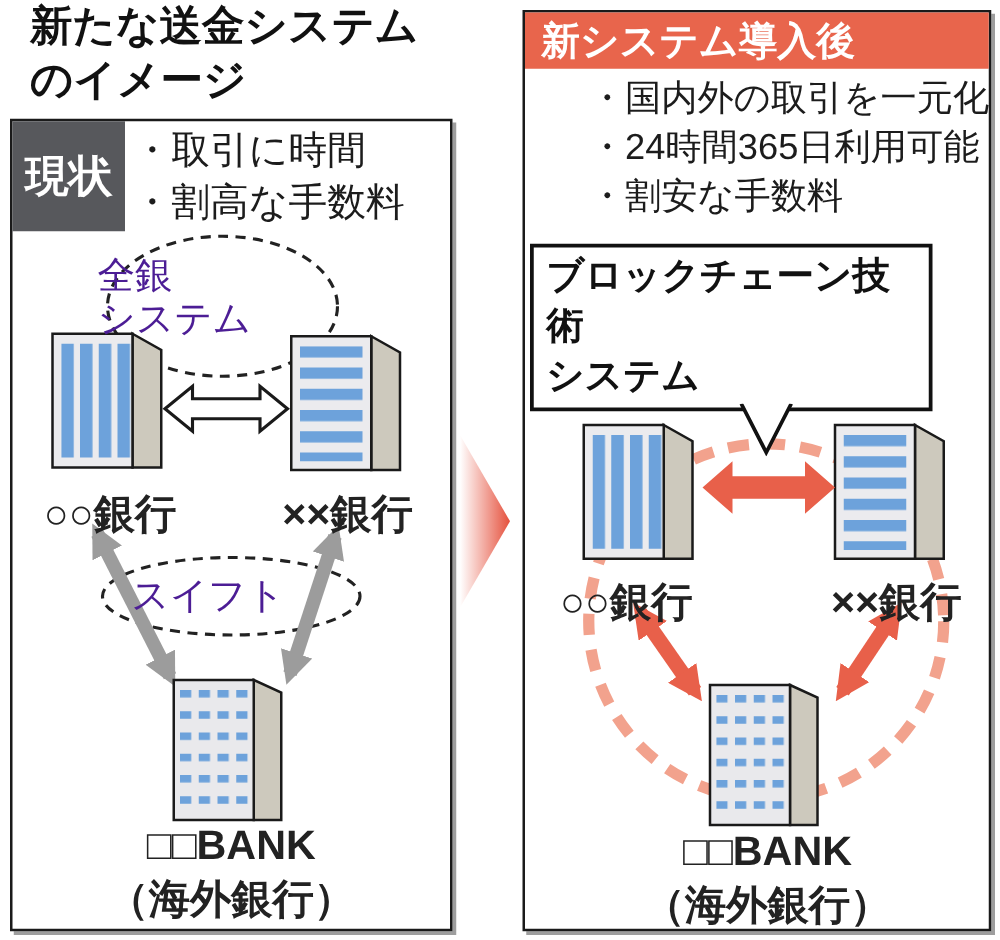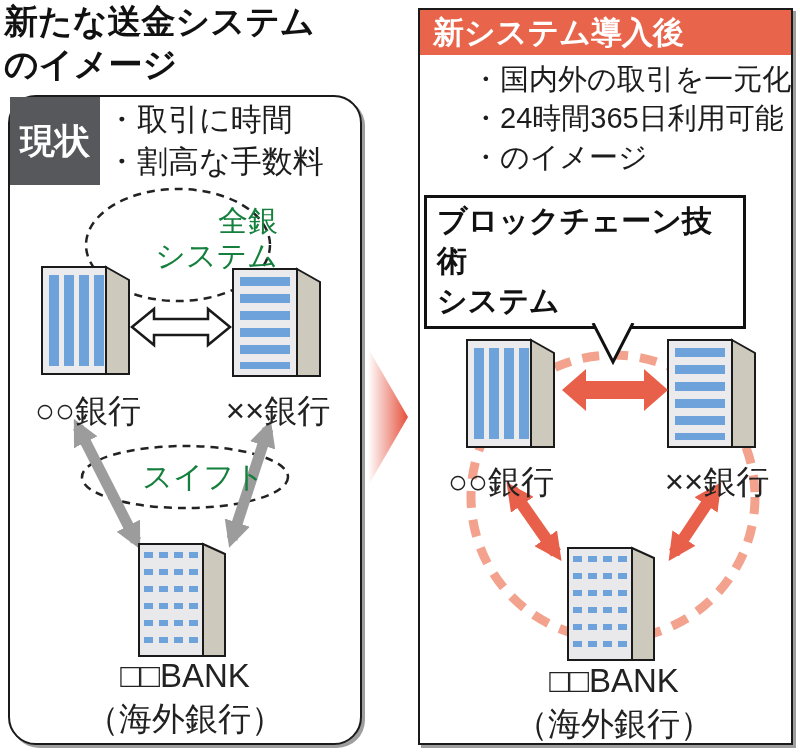--- a/index.html
+++ b/index.html
@@ -4,44 +4,44 @@
 <style>
   html,body{margin:0;padding:0;}
   body{
     width:800px;height:752px;position:relative;background:#ffffff;
     font-family:"Liberation Sans","DejaVu Sans",sans-serif;color:#1a1a1a;
     overflow:hidden;
   }
   .abs{position:absolute;}
   
   #main-title{
-    left:4px;top:0px;width:360px;
+    left:24px;top:0px;width:360px;
     font-size:34px;line-height:43px;font-weight:800;color:#111;
     letter-spacing:0px;
   }
   
   .panel{
     background:#ffffff;border:2px solid #1a1a1a;
     box-shadow:3px 3px 0 #9e9e9e;
     box-sizing:border-box;
   }
-  #left-panel{left:8px;top:95px;width:354px;height:650px;border-radius:28px;}
+  #left-panel{left:8px;top:95px;width:354px;height:650px;}
   #right-panel{left:418px;top:8px;width:375px;height:737px;}
   .panel-svg{left:0;top:0;}
   
   #genjo-badge{
     left:0;top:0;width:90px;height:88px;background:#57585c;
     color:#ffffff;font-weight:800;font-size:35px;
     display:flex;align-items:center;justify-content:center;
   }
   #left-bullets{left:96px;top:2px;font-size:31px;line-height:42px;color:#1c1c1c;white-space:nowrap;}
-  .ellipse-label{text-align:right;font-size:30px;line-height:35px;color:#15803d;}
+  .ellipse-label{text-align:left;font-size:30px;line-height:35px;color:#4c1d95;}
   #zengin-label{left:68px;top:106px;width:200px;}
   #swift-label{left:95px;top:362px;width:160px;}
-  .bank-label{font-size:33px;font-weight:400;text-align:center;color:#222;white-space:nowrap;}
+  .bank-label{font-size:33px;font-weight:700;text-align:center;color:#222;white-space:nowrap;}
   #l-bank-a{left:-2px;top:292px;width:160px;}
   #l-bank-b{left:188px;top:292px;width:160px;}
   #l-bank-c{left:75px;top:560px;width:200px;}
   #l-bank-c-sub{left:55px;top:600px;width:240px;}
   
   #right-header{
     left:0;top:0;width:100%;height:45px;background:#e8654c;
     color:#ffffff;font-weight:800;font-size:31px;line-height:45px;
     padding-left:13px;box-sizing:border-box;
   }
@@ -152,21 +152,21 @@
     <polygon points="142,380 166,359 166,371 224,371 224,359 248,380 224,401 224,389 166,389 166,401" fill="#e8604a"></polygon>
     <line x1="92" y1="480" x2="136" y2="543" stroke="#e8604a" stroke-width="12" marker-start="url(#mRed)" marker-end="url(#mRed)"></line>
     <line x1="296" y1="480" x2="254" y2="543" stroke="#e8604a" stroke-width="12" marker-start="url(#mRed)" marker-end="url(#mRed)"></line>
   </svg>
 
   <div id="right-header" class="abs">新システム導入後</div>
 
   <div id="right-bullets" class="abs">
     <div>・国内外の取引を一元化</div>
     <div>・24時間365日利用可能</div>
-    <div>・のイメージ</div>
+    <div>・割安な手数料</div>
   </div>
 
   <div id="callout-box" class="abs">
     <div>ブロックチェーン技術</div>
     <div>システム</div>
   </div>
   <svg id="callout-pointer" class="abs" width="46" height="42" viewBox="0 0 46 42">
     <path d="M3,0 L23,39 L43,0" fill="#ffffff" stroke="#111" stroke-width="3"></path>
   </svg>
 

